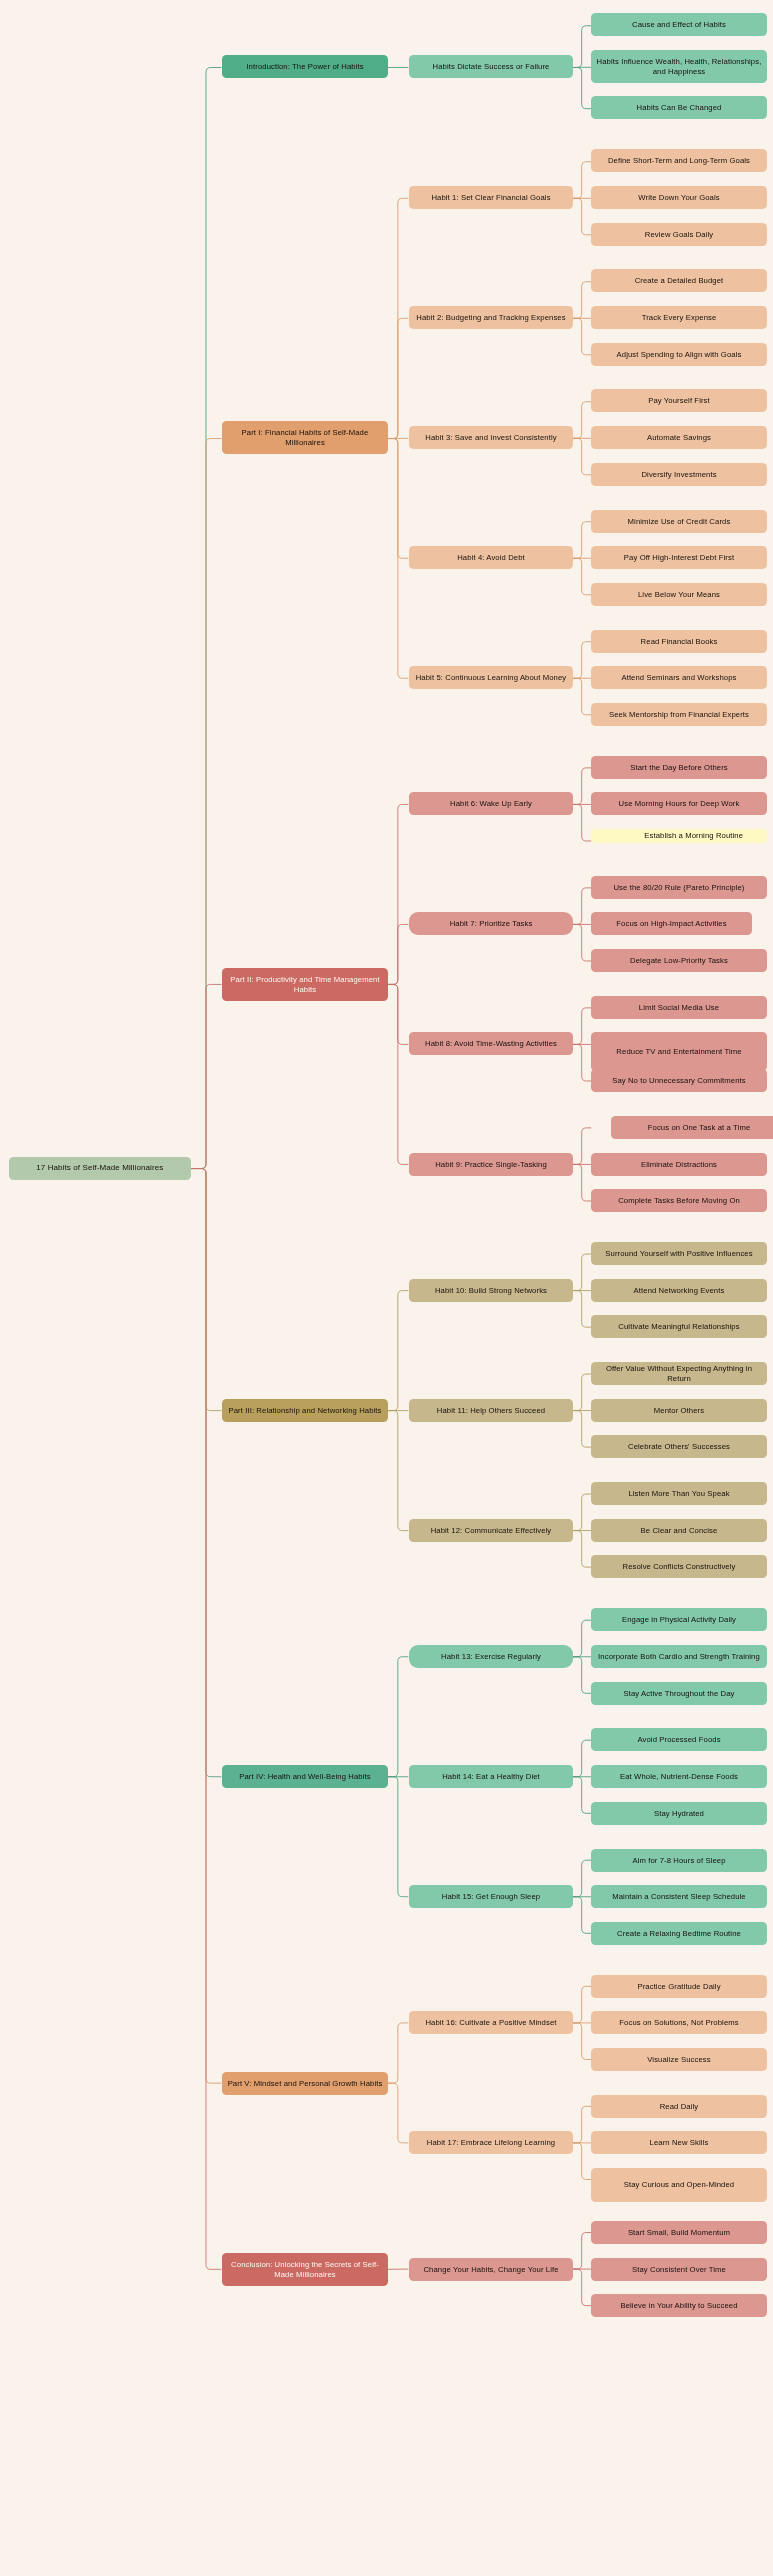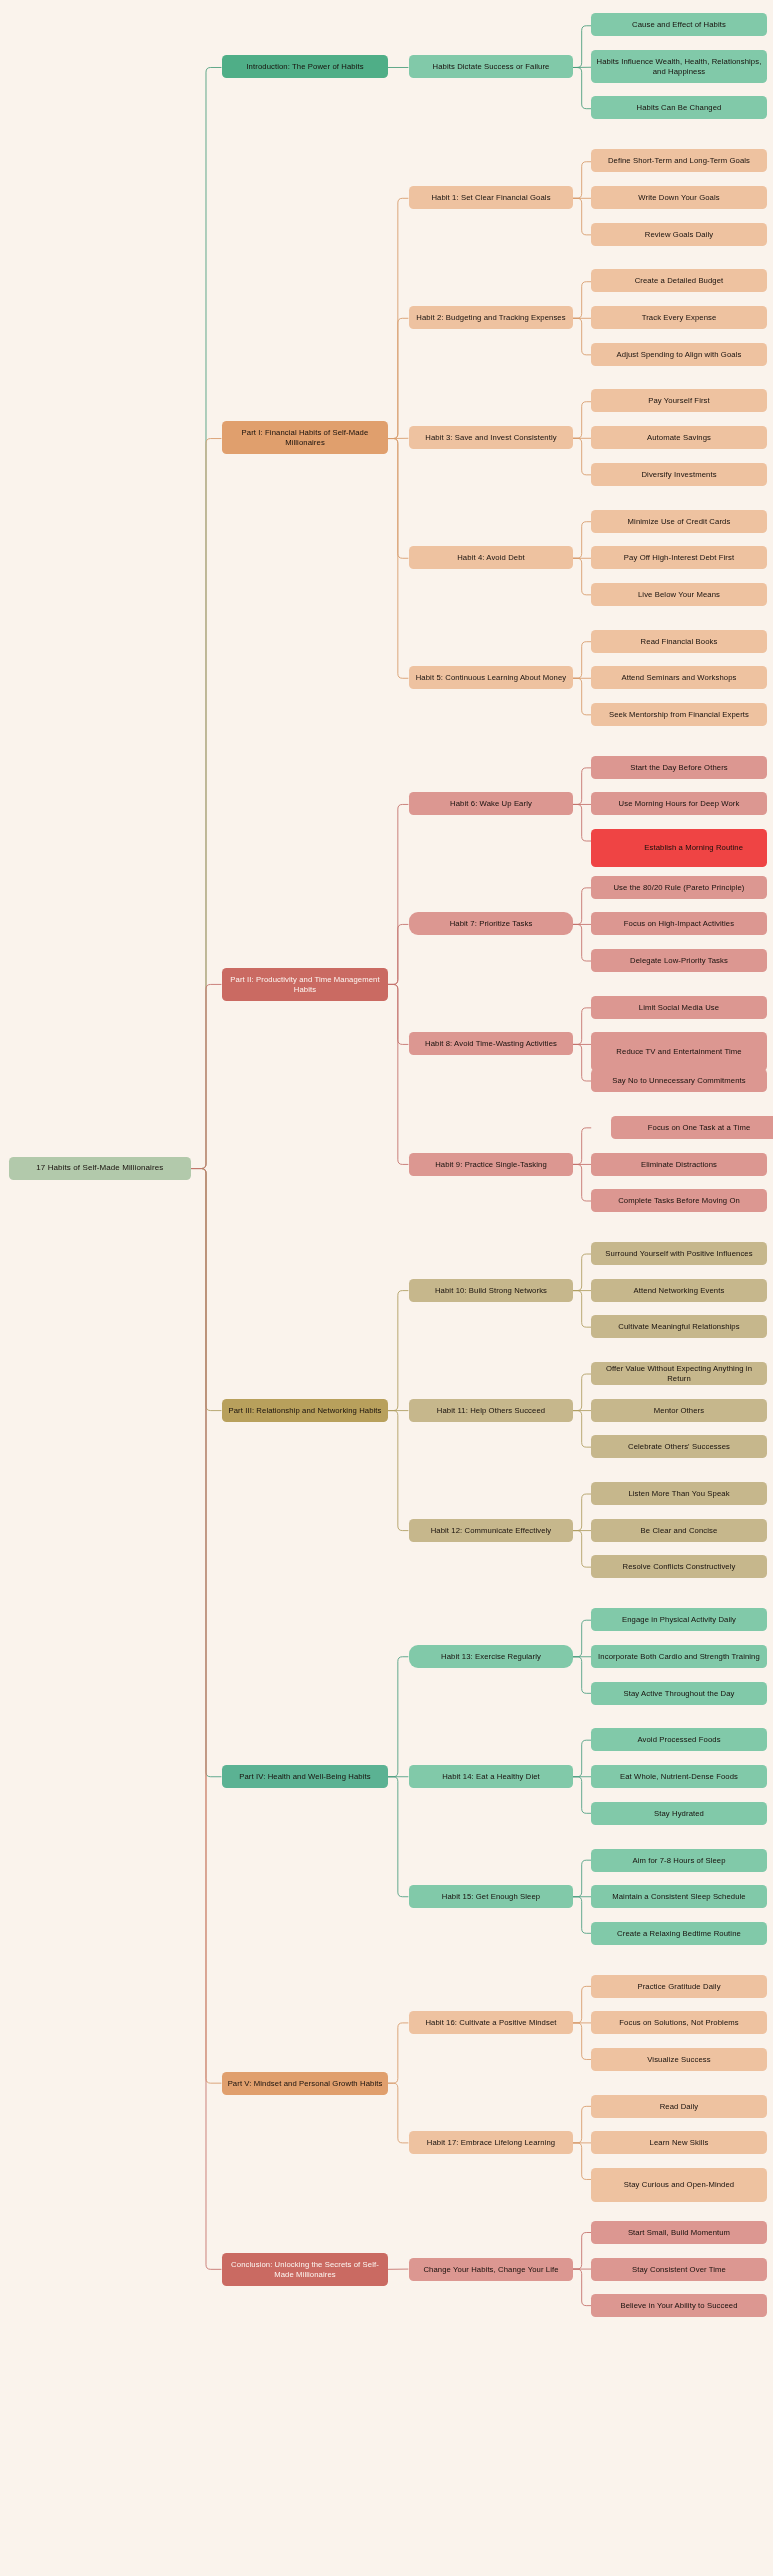--- a/index.html
+++ b/index.html
@@ -140,24 +140,24 @@
       <div class="node l3" style="left: 591px; top: 546px; width: 176px; height: 23px; background: rgb(238, 194, 160);">Pay Off High-Interest Debt First</div>
       <div class="node l3" style="left: 591px; top: 583px; width: 176px; height: 23px; background: rgb(238, 194, 160);">Live Below Your Means</div>
       <div class="node l2" style="left: 409px; top: 546px; width: 164px; height: 23px; background: rgb(238, 194, 160);">Habit 4: Avoid Debt</div>
       <div class="node l3" style="left: 591px; top: 630px; width: 176px; height: 23px; background: rgb(238, 194, 160);">Read Financial Books</div>
       <div class="node l3" style="left: 591px; top: 666px; width: 176px; height: 23px; background: rgb(238, 194, 160);">Attend Seminars and Workshops</div>
       <div class="node l3" style="left: 591px; top: 703px; width: 176px; height: 23px; background: rgb(238, 194, 160);">Seek Mentorship from Financial Experts</div>
       <div class="node l2" style="left: 409px; top: 666px; width: 164px; height: 23px; background: rgb(238, 194, 160);">Habit 5: Continuous Learning About Money</div>
       <div class="node l1" style="left: 222px; top: 421px; width: 166px; height: 33px; background: rgb(224, 159, 109);">Part I: Financial Habits of Self-Made Millionaires</div>
       <div class="node l3" style="left: 591px; top: 756px; width: 176px; height: 23px; background: rgb(220, 151, 145);">Start the Day Before Others</div>
       <div class="node l3" style="left: 591px; top: 792px; width: 176px; height: 23px; background: rgb(220, 151, 145);">Use Morning Hours for Deep Work</div>
-      <div class="node l3" style="left: 591px; top: 829px; width: 176px; height: 38px; background: #ef4444; padding-left: 34px;">Establish a Morning Routine</div>
+      <div class="node l3" style="left: 591px; top: 829px; width: 176px; height: 14px; background: #fef9c3; padding-left: 34px;">Establish a Morning Routine</div>
       <div class="node l2" style="left: 409px; top: 792px; width: 164px; height: 23px; background: rgb(220, 151, 145);">Habit 6: Wake Up Early</div>
       <div class="node l3" style="left: 591px; top: 876px; width: 176px; height: 23px; background: rgb(220, 151, 145);">Use the 80/20 Rule (Pareto Principle)</div>
-      <div class="node l3" style="left: 591px; top: 912px; width: 176px; height: 23px; background: rgb(220, 151, 145);">Focus on High-Impact Activities</div>
+      <div class="node l3" style="left: 591px; top: 912px; width: 161px; height: 23px; background: rgb(220, 151, 145);">Focus on High-Impact Activities</div>
       <div class="node l3" style="left: 591px; top: 949px; width: 176px; height: 23px; background: rgb(220, 151, 145);">Delegate Low-Priority Tasks</div>
       <div class="node l2" style="left: 409px; top: 912px; width: 164px; height: 23px; background: rgb(220, 151, 145); border-radius: 9px;">Habit 7: Prioritize Tasks</div>
       <div class="node l3" style="left: 591px; top: 996px; width: 176px; height: 23px; background: rgb(220, 151, 145);">Limit Social Media Use</div>
       <div class="node l3" style="left: 591px; top: 1032px; width: 176px; height: 39px; background: rgb(220, 151, 145);">Reduce TV and Entertainment Time</div>
       <div class="node l3" style="left: 591px; top: 1069px; width: 176px; height: 23px; background: rgb(220, 151, 145);">Say No to Unnecessary Commitments</div>
       <div class="node l2" style="left: 409px; top: 1032px; width: 164px; height: 23px; background: rgb(220, 151, 145);">Habit 8: Avoid Time-Wasting Activities</div>
       <div class="node l3" style="left: 591px; top: 1116px; width: 176px; height: 23px; background: rgb(220, 151, 145); margin-left: 20px;">Focus on One Task at a Time</div>
       <div class="node l3" style="left: 591px; top: 1153px; width: 176px; height: 23px; background: rgb(220, 151, 145);">Eliminate Distractions</div>
       <div class="node l3" style="left: 591px; top: 1189px; width: 176px; height: 23px; background: rgb(220, 151, 145);">Complete Tasks Before Moving On</div>
       <div class="node l2" style="left: 409px; top: 1153px; width: 164px; height: 23px; background: rgb(220, 151, 145);">Habit 9: Practice Single-Tasking</div>

